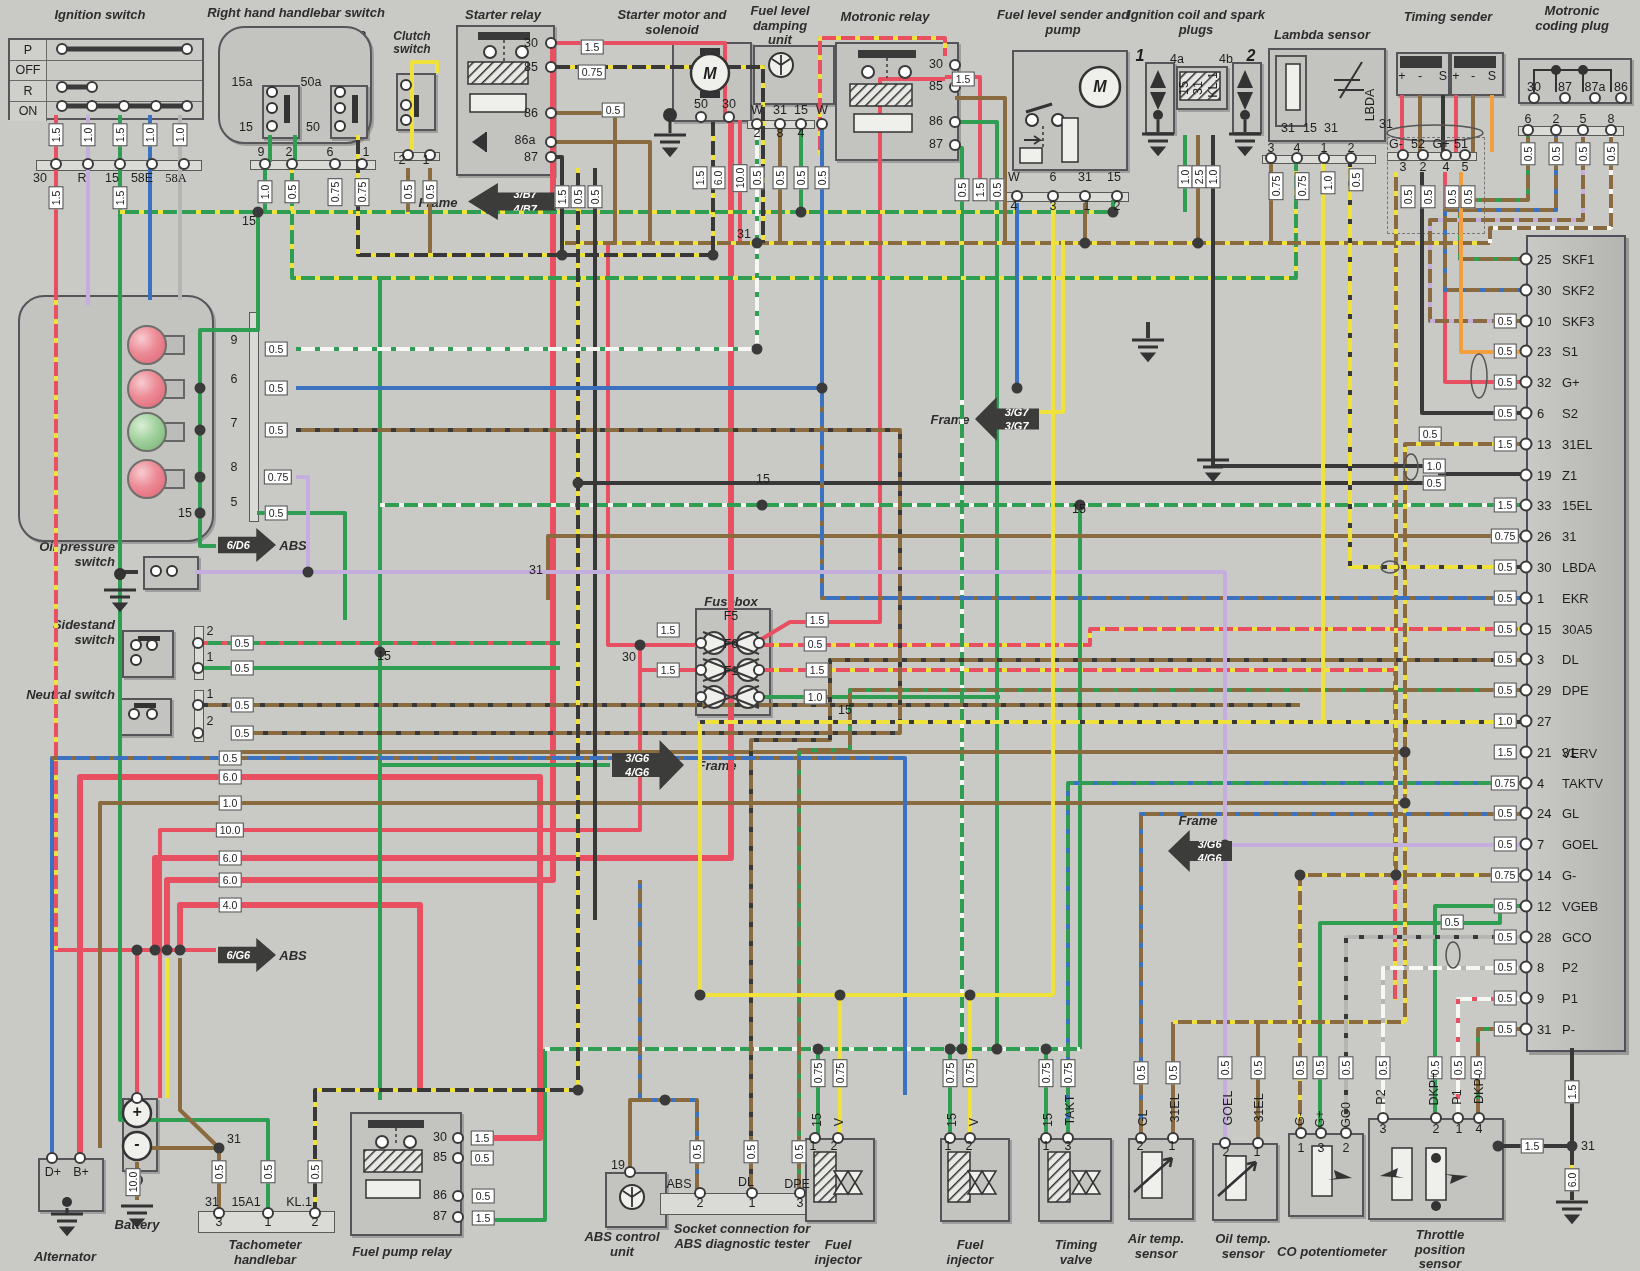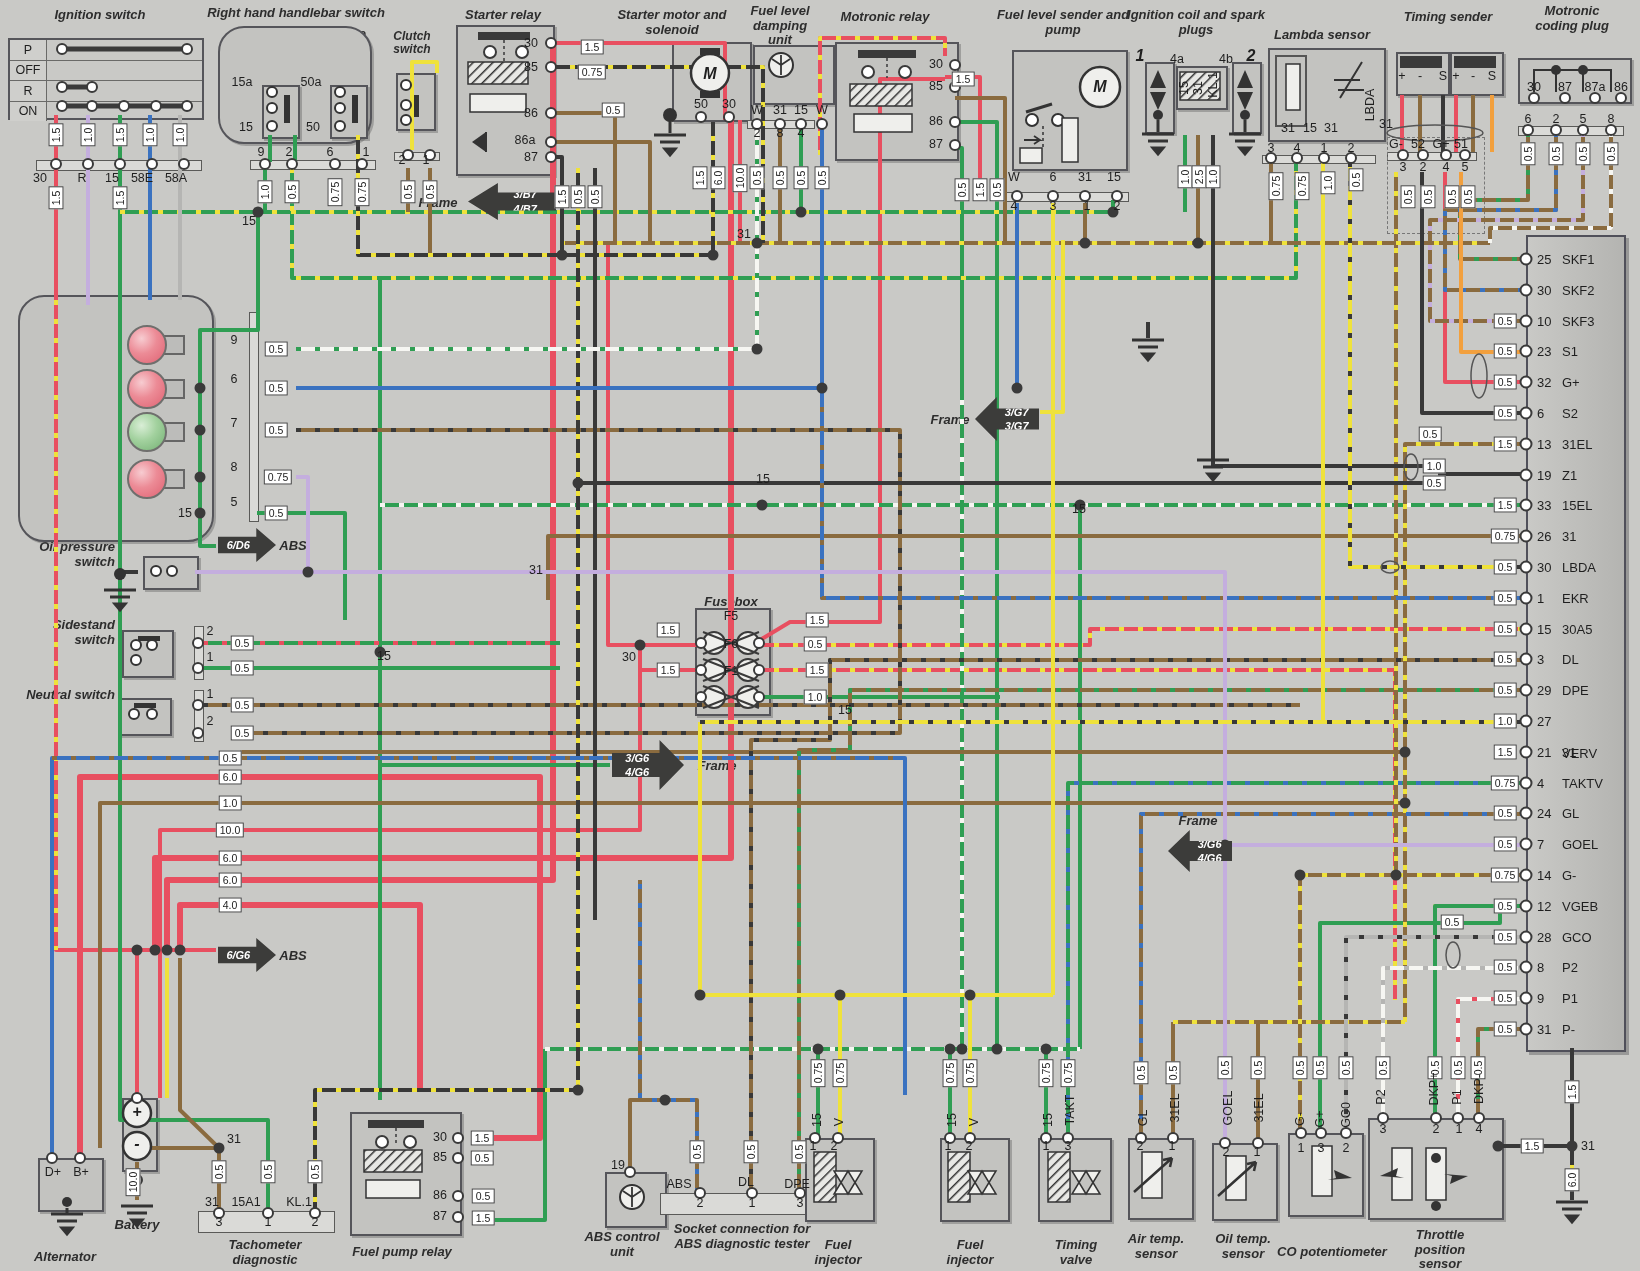--- a/index.html
+++ b/index.html
@@ -68,21 +68,21 @@
   <div class="title rt" style="left:22px;top:318px;width:105px">Low fuel warning light</div>
   <div class="title rt" style="left:22px;top:362px;width:105px">Charging warning light</div>
   <div class="title rt" style="left:22px;top:422px;width:105px">Neutral light</div>
   <div class="title rt" style="left:22px;top:452px;width:105px">Oil pressure warning light</div>
   <div class="title rt" style="left:10px;top:540px;width:105px">Oil pressure switch</div>
   <div class="title rt" style="left:10px;top:618px;width:105px">Sidestand switch</div>
   <div class="title rt" style="left:10px;top:688px;width:105px">Neutral switch</div>
   <div class="title" style="left:731px;top:595px">Fusebox</div>
   <div class="title" style="left:65px;top:1250px">Alternator</div>
   <div class="title" style="left:137px;top:1218px">Battery</div>
-  <div class="title" style="left:265px;top:1238px;width:110px;margin-left:-55px;transform:none">Tachometer diagnostic</div>
+  <div class="title" style="left:265px;top:1238px;width:110px;margin-left:-55px;transform:none">Tachometer handlebar</div>
   <div class="title" style="left:402px;top:1245px">Fuel pump relay</div>
   <div class="title" style="left:622px;top:1230px;width:78px;margin-left:-39px;transform:none">ABS control unit</div>
   <div class="title" style="left:742px;top:1222px;width:150px;margin-left:-75px;transform:none">Socket connection for ABS diagnostic tester</div>
   <div class="title" style="left:838px;top:1238px;width:70px;margin-left:-35px;transform:none">Fuel injector</div>
   <div class="title" style="left:970px;top:1238px;width:70px;margin-left:-35px;transform:none">Fuel injector</div>
   <div class="title" style="left:1076px;top:1238px;width:60px;margin-left:-30px;transform:none">Timing valve</div>
   <div class="title" style="left:1156px;top:1232px;width:60px;margin-left:-30px;transform:none">Air temp. sensor</div>
   <div class="title" style="left:1243px;top:1232px;width:60px;margin-left:-30px;transform:none">Oil temp. sensor</div>
   <div class="title" style="left:1332px;top:1245px">CO potentiometer</div>
   <div class="title" style="left:1440px;top:1228px;width:80px;margin-left:-40px;transform:none">Throttle position sensor</div>
@@ -658,21 +658,21 @@
       <div class="gauge vert" style="left: 1435px; top: 1068px;">0.5</div>
       <div class="gauge vert" style="left: 1458px; top: 1068px;">0.5</div>
       <div class="gauge vert" style="left: 1478px; top: 1068px;">0.5</div>
       <div class="gauge vert" style="left: 1572px; top: 1092px;">1.5</div>
       <div class="gauge" style="left: 1532px; top: 1146px;">1.5</div>
       <div class="gauge vert" style="left: 1572px; top: 1180px;">6.0</div>
       <div class="term" style="left: 40px; top: 178px;">30</div>
       <div class="term" style="left: 82px; top: 178px;">R</div>
       <div class="term" style="left: 112px; top: 178px;">15</div>
       <div class="term" style="left: 142px; top: 178px;">58E</div>
-      <div class="term" style="left: 176px; top: 178px;">58A</div>
+      <div class="term" style="left: 176px; top: 178px; font-family: Liberation Serif, serif;">58A</div>
       <div class="term" style="left: 242px; top: 82px;">15a</div>
       <div class="term" style="left: 311px; top: 82px;">50a</div>
       <div class="term" style="left: 246px; top: 127px;">15</div>
       <div class="term" style="left: 313px; top: 127px;">50</div>
       <div class="term" style="left: 261px; top: 152px;">9</div>
       <div class="term" style="left: 289px; top: 152px;">2</div>
       <div class="term" style="left: 330px; top: 152px;">6</div>
       <div class="term" style="left: 366px; top: 152px;">1</div>
       <div class="term" style="left: 402px; top: 160px;">2</div>
       <div class="term" style="left: 426px; top: 160px;">1</div>

